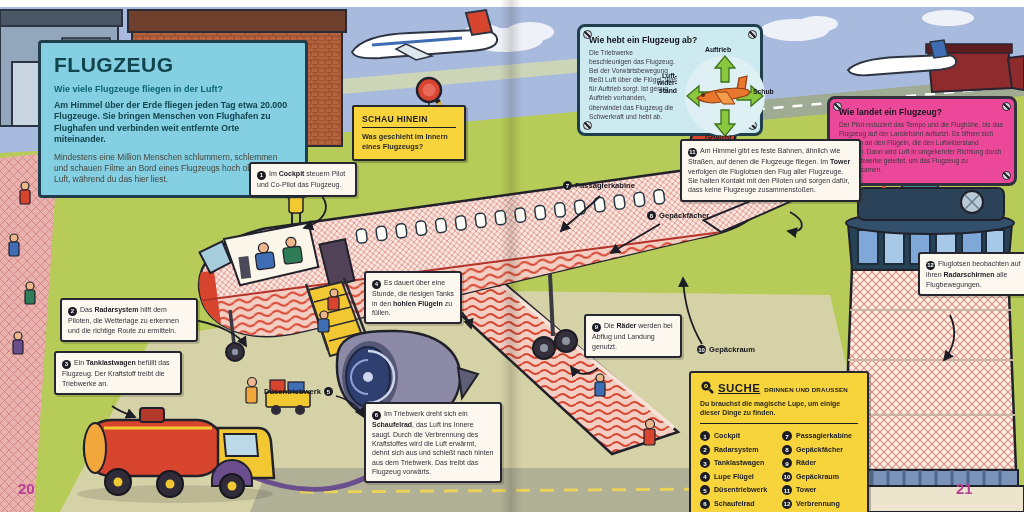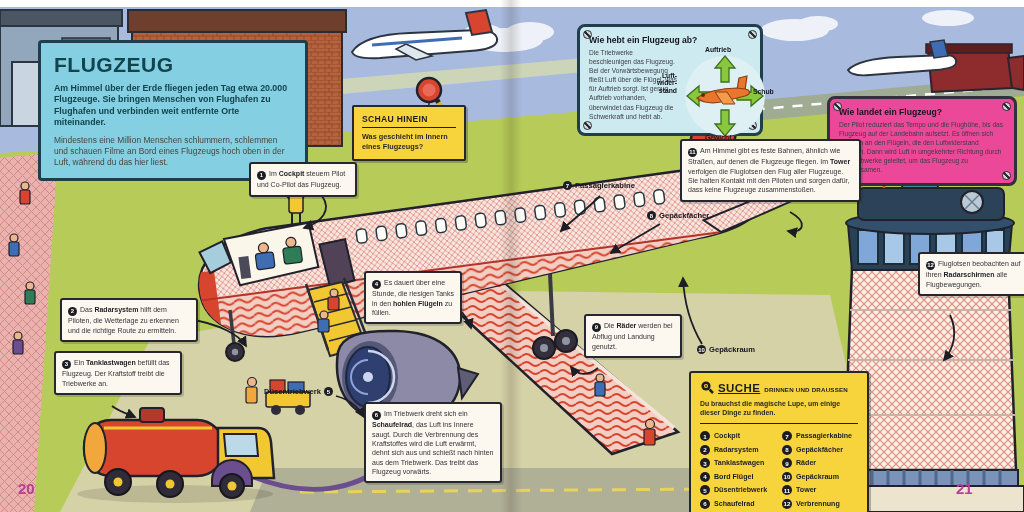--- a/index.html
+++ b/index.html
@@ -328,20 +328,21 @@
     <path d="M112,406 C120,412 128,414 135,417" marker-end="url(#ah)"></path>
     <path d="M428,118 L429,103" stroke-width="1.4"></path>
   </g>
   <rect x="0" y="0" width="1024" height="7" fill="#ffffff"></rect>
 </svg>
 
 <div class="gutter"></div>
 
 <div class="panel intro">
   <h1>FLUGZEUG</h1>
+  <p class="q">Wie viele Flugzeuge fliegen in der Luft?</p>
   <p class="lead">Am Himmel über der Erde fliegen jeden Tag etwa 20.000 Flugzeuge. Sie bringen Menschen von Flughafen zu Flughafen und verbinden weit entfernte Orte miteinander.</p>
   <p class="body">Mindestens eine Million Menschen schlummern, schlemmen und schauen Filme an Bord eines Flugzeugs hoch oben in der Luft, während du das hier liest.</p>
 </div>
 
 <div class="panel qbox takeoff">
   <div class="screw" style="left:3px;top:3px"></div>
   <div class="screw" style="right:3px;top:3px"></div>
   <div class="screw" style="left:3px;bottom:3px"></div>
   <div class="screw" style="right:3px;bottom:3px"></div>
   <h2>Wie hebt ein Flugzeug ab?</h2>
@@ -451,21 +452,21 @@
       <div class="srow">
             <span class="num">2</span>
             <span>Radarsystem</span>
           </div>
       <div class="srow">
             <span class="num">3</span>
             <span>Tanklastwagen</span>
           </div>
       <div class="srow">
             <span class="num">4</span>
-            <span>Bord Flügel</span>
+            <span>Lupe Flügel</span>
           </div>
       <div class="srow">
             <span class="num">5</span>
             <span>Düsentriebwerk</span>
           </div>
       <div class="srow">
             <span class="num">6</span>
             <span>Schaufelrad</span>
           </div>
     </div>

